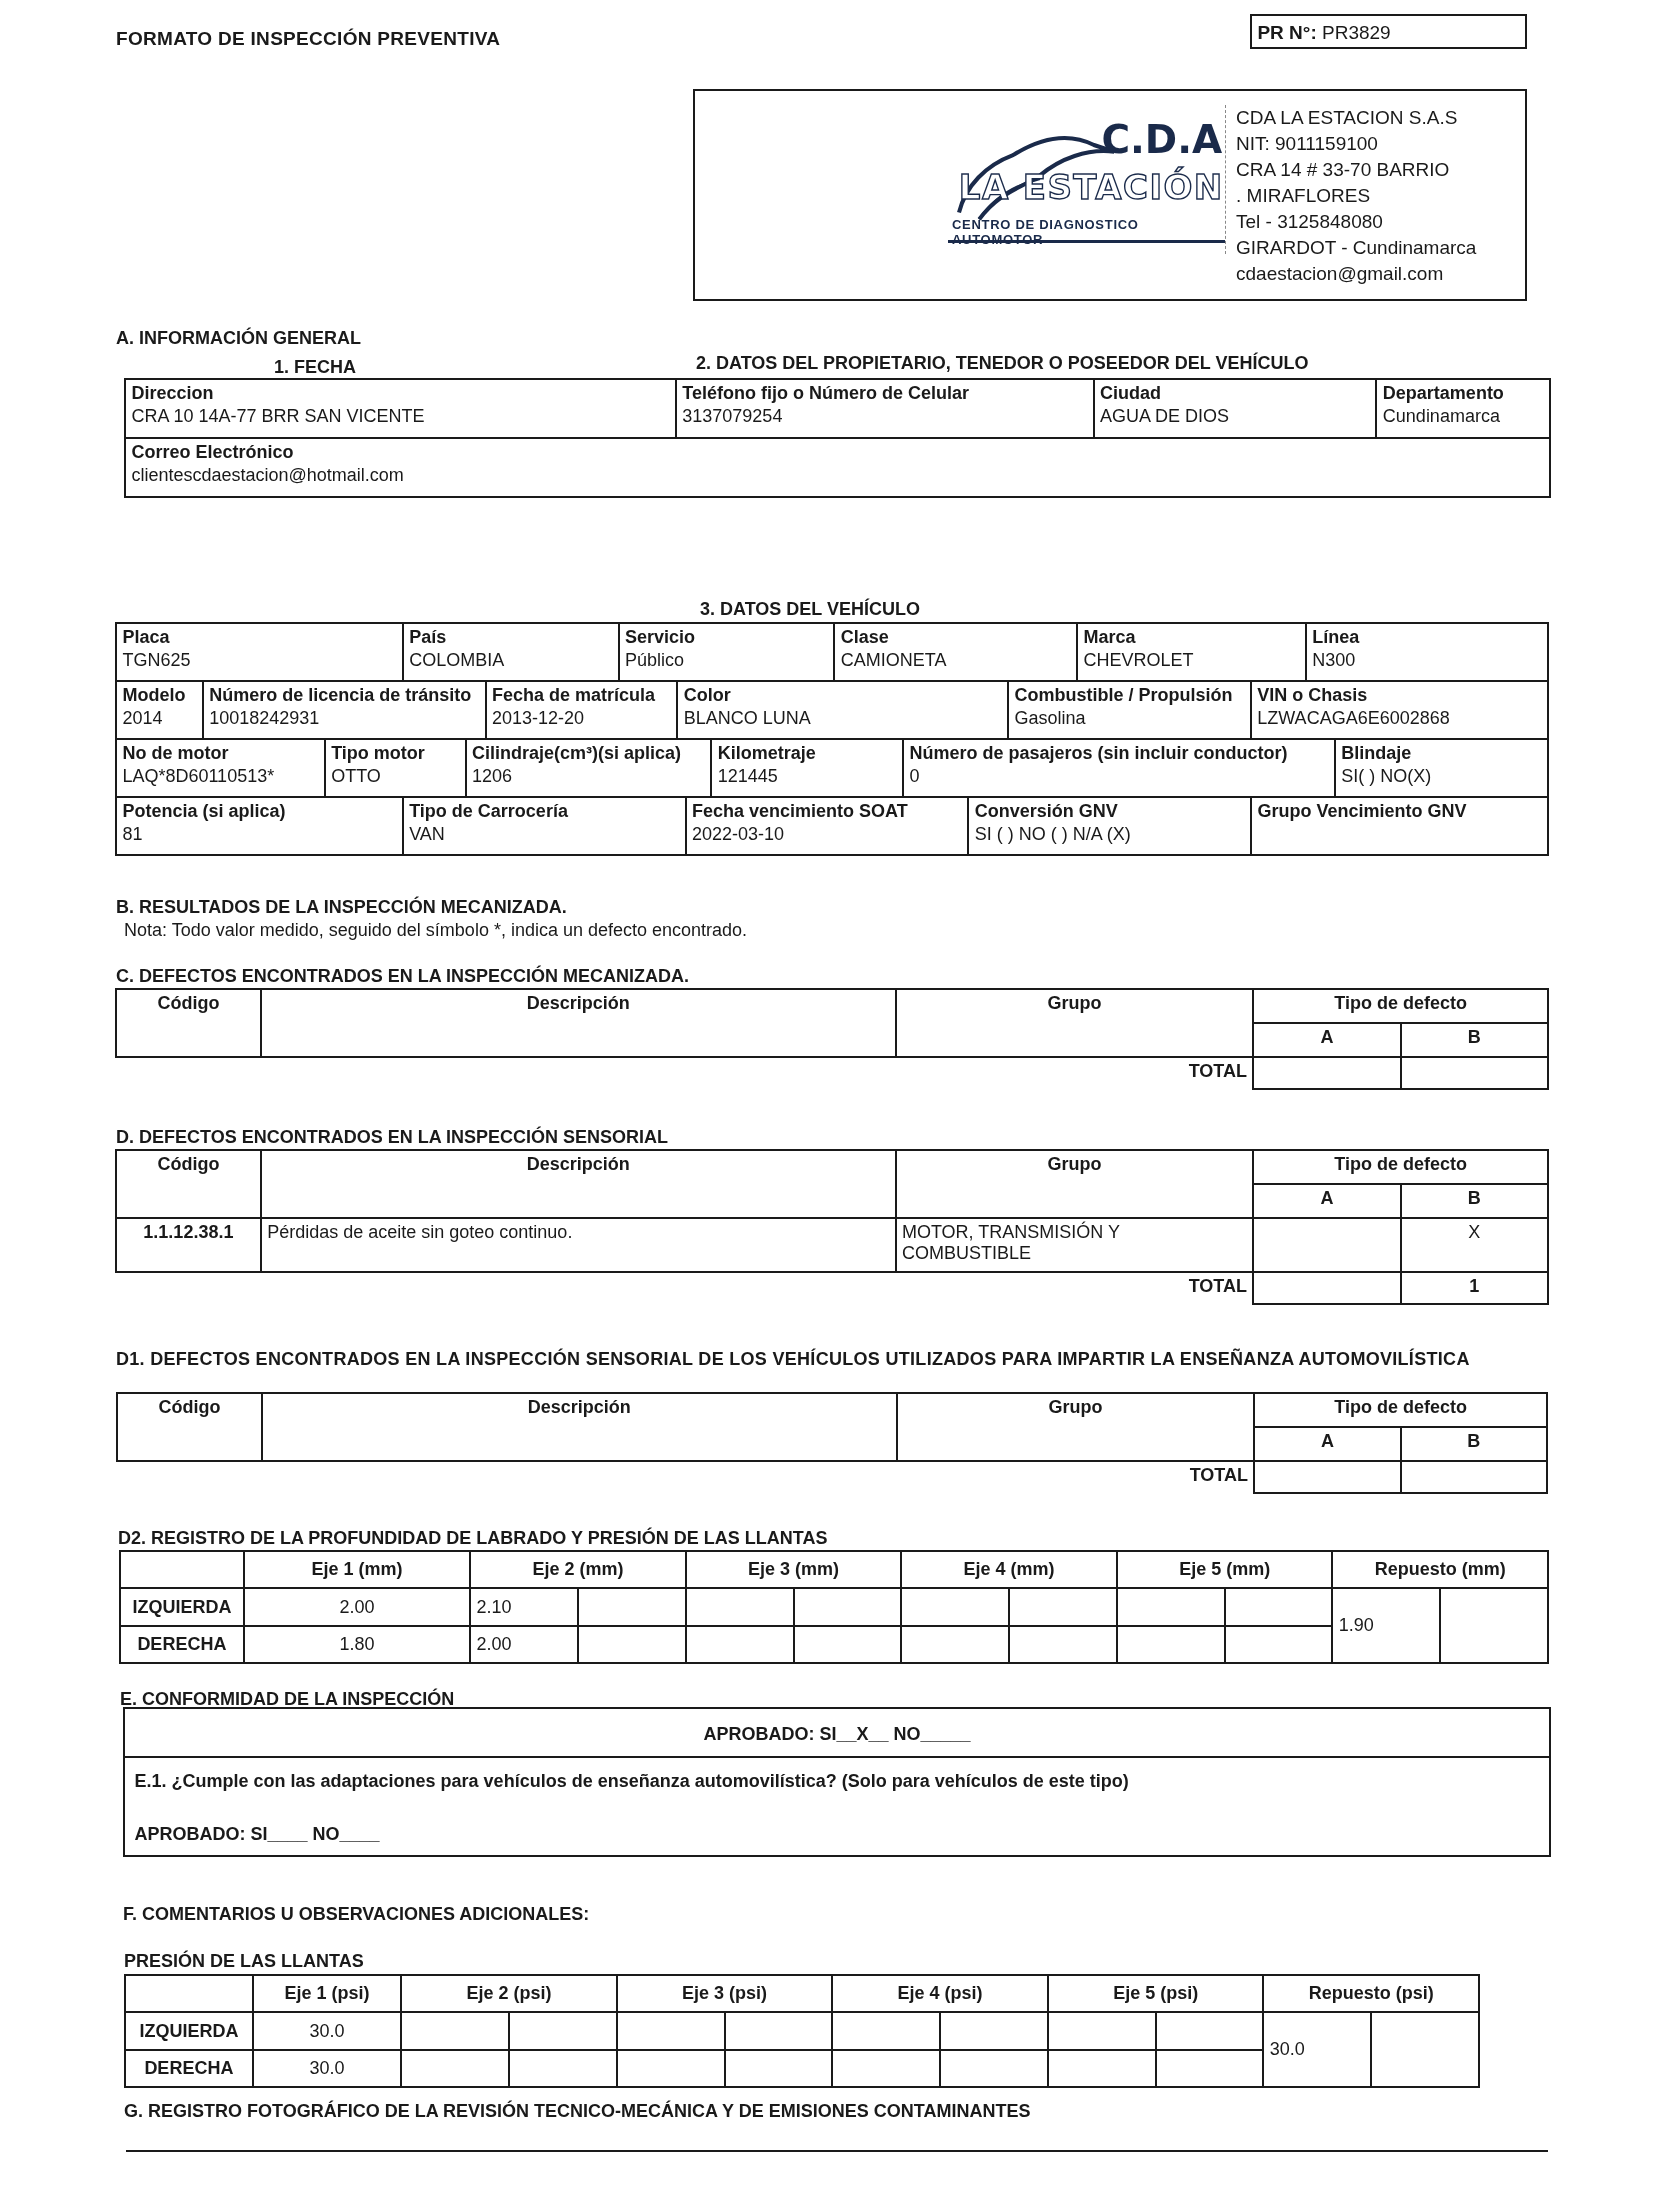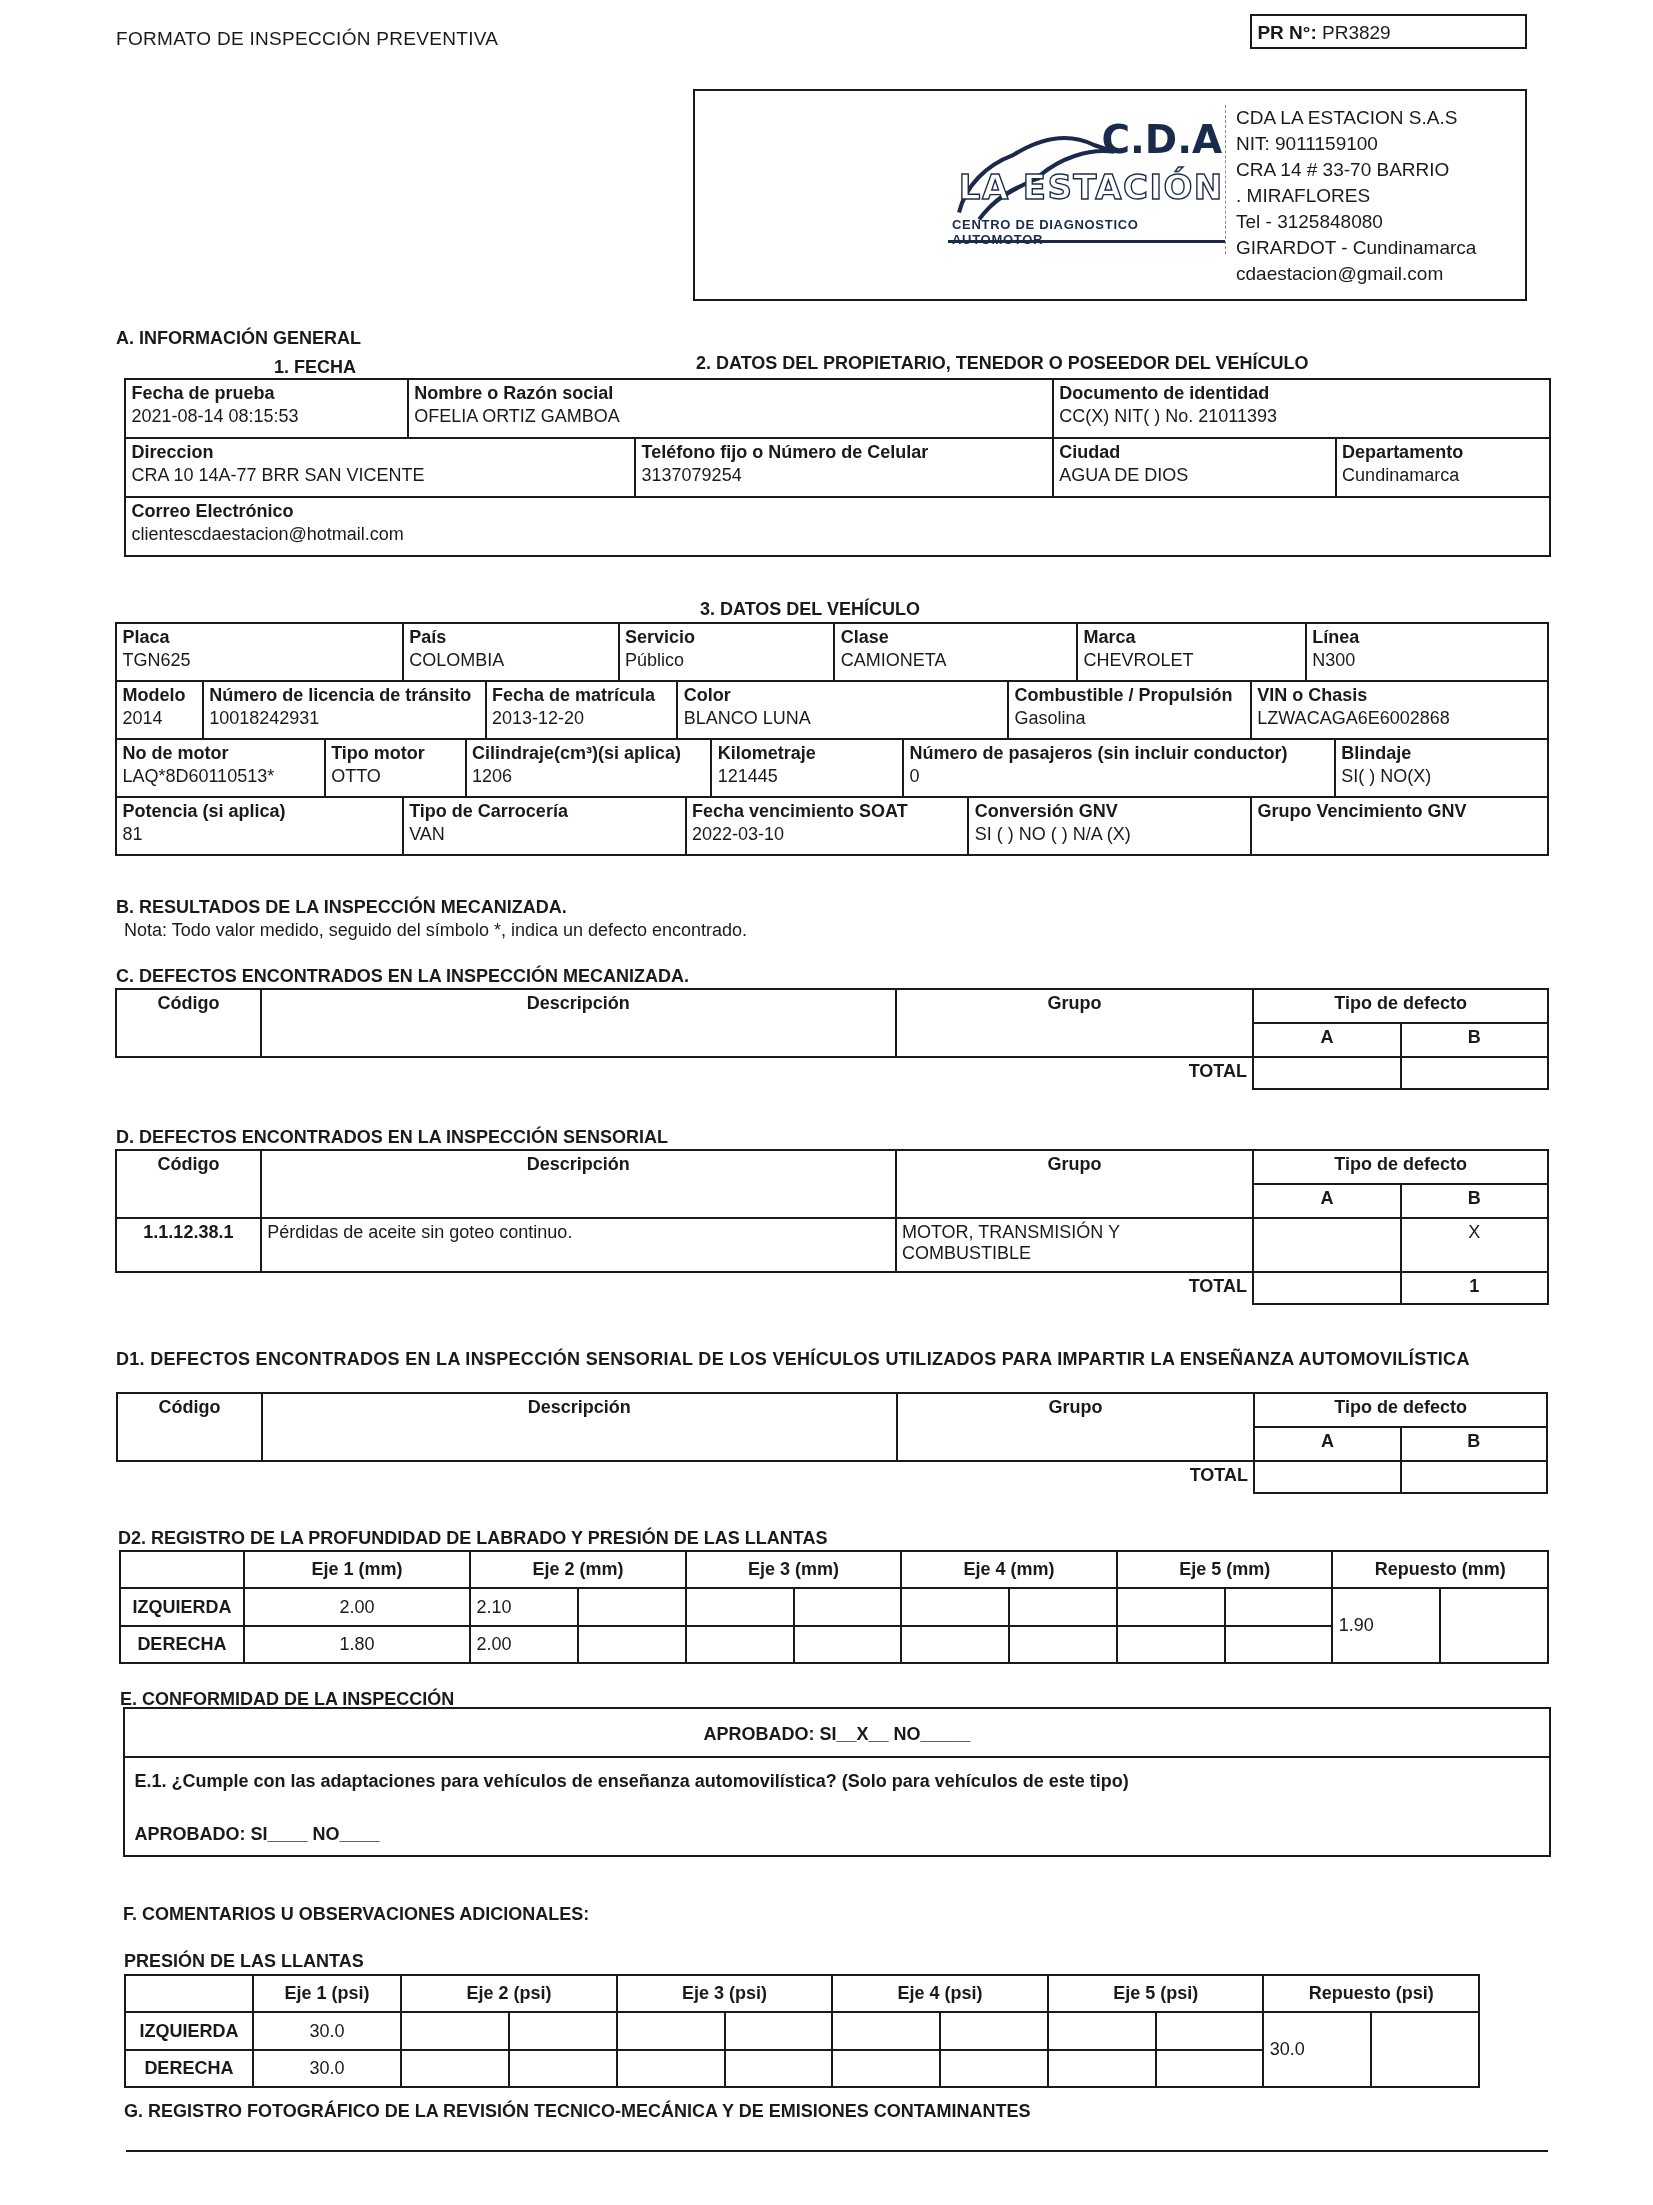--- a/index.html
+++ b/index.html
@@ -1,18 +1,18 @@
 <!DOCTYPE html>
 <html style="font-size:10.8px"><head>
 <meta charset="utf-8">
 <style>
   html,body{margin:0;padding:0;background:#fff;}
   body{width:1654px;height:2205px;position:relative;overflow:hidden;font-family:"Liberation Sans",sans-serif;color:#1a1a1a;}
   .abs{position:absolute;}
-  .title{font-size:19px;font-weight:normal;letter-spacing:0.3px;}
+  .title{font-size:19px;font-weight:bold;letter-spacing:0.3px;}
   .sec{font-size:18px;font-weight:bold;}
   .note{font-size:18px;}
   table{border-collapse:collapse;position:absolute;}
   td,th{border:2px solid #1a1a1a;vertical-align:top;padding:2.7px 5.4px;font-size:18px;}
   .lbl{font-weight:bold;display:block;}
   .val{display:block;font-weight:normal;margin-top:2.7px;}
   .ctr{text-align:center;}
   th{font-weight:bold;text-align:center;}
   .box{border:2.7px solid #1a1a1a;position:absolute;}
   .nb{border:none;}
@@ -55,34 +55,20 @@
     <div>cdaestacion@gmail.com</div>
   </div>
 </div>
 
 <div class="abs sec" style="left:116px;top:328px;">A. INFORMACIÓN GENERAL</div>
 <div class="abs sec" style="left:274px;top:357px;">1. FECHA</div>
 <div class="abs sec" style="left:696px;top:353px;">2. DATOS DEL PROPIETARIO, TENEDOR O POSEEDOR DEL VEHÍCULO</div>
 
 <table style="left:124px;top:378px;width:1427px;">
   <tbody>
-      <tr style="height:59px;">
-    <td style="width:270px;">
-          <span class="lbl">Fecha de prueba</span>
-          <span class="val">2021-08-14 08:15:53</span>
-        </td>
-    <td colspan="2">
-          <span class="lbl">Nombre o Razón social</span>
-          <span class="val">OFELIA ORTIZ GAMBOA</span>
-        </td>
-    <td colspan="2">
-          <span class="lbl">Documento de identidad</span>
-          <span class="val">CC(X) NIT( ) No. 21011393</span>
-        </td>
-  </tr>
   <tr style="height:59px;">
     <td colspan="2" style="width:412px;">
           <span class="lbl">Direccion</span>
           <span class="val">CRA 10 14A-77 BRR SAN VICENTE</span>
         </td>
     <td style="width:405px;">
           <span class="lbl">Teléfono fijo o Número de Celular</span>
           <span class="val">3137079254</span>
         </td>
     <td style="width:270px;">

